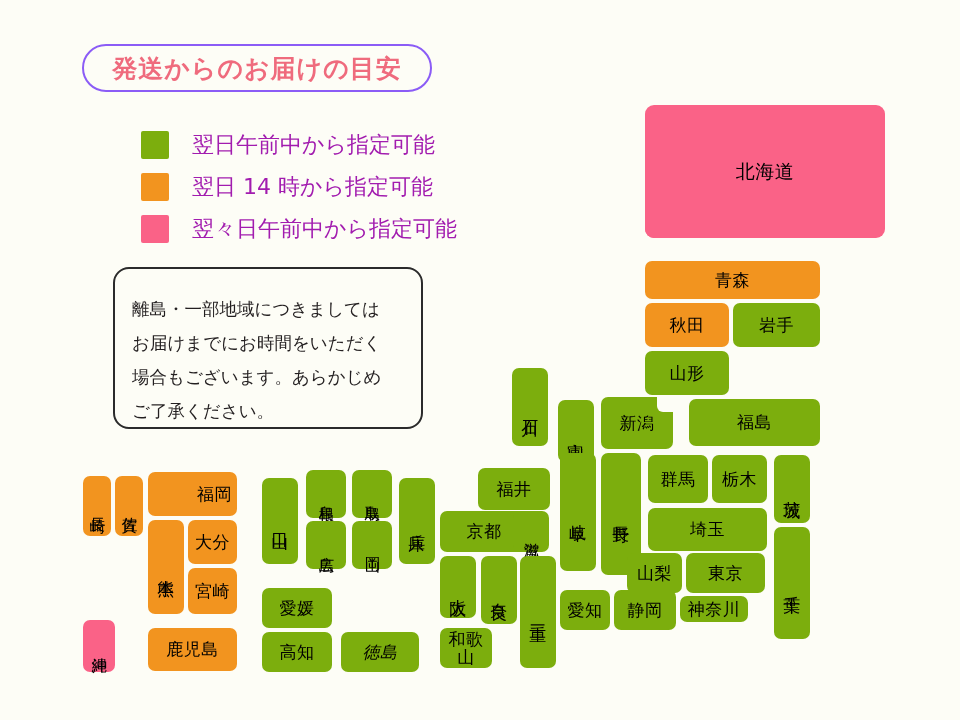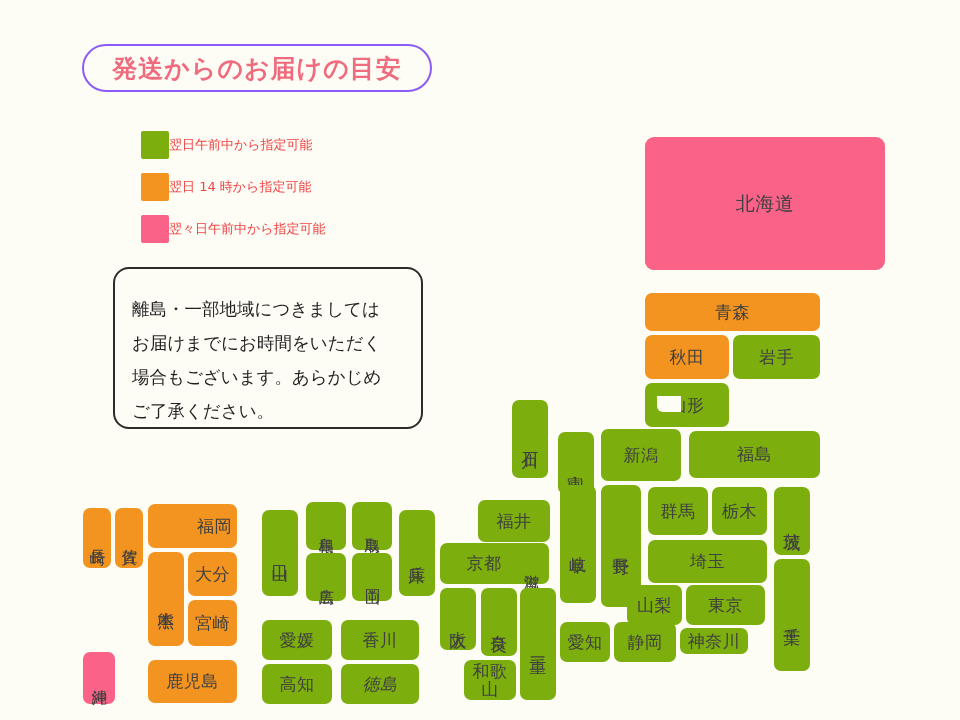--- a/index.html
+++ b/index.html
@@ -54,22 +54,23 @@
     align-items: center;
     height: 42px;
   }
   .legend-swatch {
     width: 28px;
     height: 28px;
     border-radius: 2px;
     flex: 0 0 auto;
   }
   .legend-label {
-    font-size: 13px;
-    color: #ef4444;
+    margin-left: 23px;
+    font-size: 22px;
+    color: #a21caf;
     white-space: nowrap;
   }
 
   
   #note-box {
     position: absolute;
     left: 113px;
     top: 267px;
     width: 310px;
     height: 162px;
@@ -94,26 +95,25 @@
     width: 960px;
     height: 720px;
   }
   .pref {
     position: absolute;
     border-radius: 7px;
     box-sizing: border-box;
     display: flex;
     align-items: center;
     justify-content: center;
-    color: #404040;
+    color: #000000;
     font-size: 17px;
     line-height: 1.08;
     text-align: center;
     letter-spacing: 0.5px;
-    margin-top: 32px;
   }
   .pref.green  { background: #7cae0d; }
   .pref.orange { background: #f2941f; }
   .pref.pink   { background: #fa6287; }
   .pref.vertical {
     writing-mode: vertical-rl;
     text-orientation: upright;
     letter-spacing: 1px;
   }
   .pref.small { font-size: 15.5px; }
@@ -169,49 +169,48 @@
     <div class="pref pink" style="left: 645px; top: 198px; width: 88px; height: 40px; border-radius: 0px 0px 0px 9px;"></div>
       <div id="hokkaido-notch" style="left: 733px; top: 205px; width: 152px; height: 34px; border-radius: 0px 0px 9px;"></div>
 
   <div class="pref pink big" id="hokkaido" style="left: 645px; top: 105px; width: 240px; height: 133px;">北海道</div>
       <div class="pref orange" style="left: 645px; top: 261px; width: 175px; height: 38px;">青森</div>
       <div class="pref orange" style="left: 645px; top: 303px; width: 84px; height: 44px;">秋田</div>
       <div class="pref green" style="left: 733px; top: 303px; width: 87px; height: 44px;">岩手</div>
       <div class="pref green" style="left: 645px; top: 351px; width: 84px; height: 44px;">山形</div>
       <div class="pref green vertical" style="left: 512px; top: 368px; width: 36px; height: 78px;">石川</div>
       <div class="pref green vertical" style="left: 558px; top: 400px; width: 36px; height: 62px;">富山</div>
-      <div class="pref green" id="niigata" style="left: 601px; top: 397px; width: 80px; height: 52px; text-align: center;">新潟</div>
+      <div class="pref green" id="niigata" style="left: 601px; top: 397px; width: 72px; height: 52px; text-align: center;">新潟</div>
       <div class="pref green" style="left: 689px; top: 399px; width: 131px; height: 47px;">福島</div>
       <div class="pref green" style="left: 478px; top: 468px; width: 72px; height: 42px;">福井</div>
       <div class="pref green vertical" style="left: 560px; top: 453px; width: 36px; height: 118px;">岐阜</div>
       <div class="pref green vertical" style="left: 601px; top: 453px; width: 40px; height: 122px;">長野</div>
       <div class="pref green" style="left: 648px; top: 455px; width: 60px; height: 48px;">群馬</div>
       <div class="pref green" style="left: 712px; top: 455px; width: 55px; height: 48px;">栃木</div>
       <div class="pref green vertical" style="left: 774px; top: 455px; width: 36px; height: 68px;">茨城</div>
       <div class="pref green" style="left: 648px; top: 508px; width: 119px; height: 43px;">埼玉</div>
       <div class="pref green" style="left: 627px; top: 553px; width: 55px; height: 40px;">山梨</div>
       <div class="pref green" style="left: 686px; top: 553px; width: 79px; height: 40px;">東京</div>
       <div class="pref green vertical" style="left: 774px; top: 527px; width: 36px; height: 112px;">千葉</div>
       <div class="pref green" style="left: 440px; top: 511px; width: 88px; height: 41px;">京都</div>
       <div class="pref green vertical small" style="left: 513px; top: 511px; width: 36px; height: 41px;">滋賀</div>
       <div class="pref green vertical" style="left: 440px; top: 556px; width: 36px; height: 62px;">大阪</div>
       <div class="pref green vertical" style="left: 481px; top: 556px; width: 36px; height: 68px;">奈良</div>
       <div class="pref green vertical" style="left: 520px; top: 556px; width: 36px; height: 112px;">三重</div>
-      <div class="pref green" style="left: 464px; top: 628px; width: 52px; height: 40px;">和歌山</div>
+      <div class="pref green" style="left: 440px; top: 628px; width: 52px; height: 40px;">和歌山</div>
       <div class="pref green" style="left: 560px; top: 590px; width: 50px; height: 40px;">愛知</div>
       <div class="pref green" style="left: 614px; top: 590px; width: 62px; height: 40px;">静岡</div>
       <div class="pref green" style="left: 680px; top: 596px; width: 68px; height: 26px;">神奈川</div>
       <div class="pref green vertical" style="left: 399px; top: 478px; width: 36px; height: 86px;">兵庫</div>
       <div class="pref green vertical small" style="left: 352px; top: 470px; width: 40px; height: 48px;">鳥取</div>
       <div class="pref green vertical small" style="left: 352px; top: 521px; width: 40px; height: 48px;">岡山</div>
       <div class="pref green vertical small" style="left: 306px; top: 470px; width: 40px; height: 48px;">島根</div>
       <div class="pref green vertical small" style="left: 306px; top: 521px; width: 40px; height: 48px;">広島</div>
       <div class="pref green vertical" style="left: 262px; top: 478px; width: 36px; height: 86px;">山口</div>
       <div class="pref green" style="left: 262px; top: 588px; width: 70px; height: 40px;">愛媛</div>
-      <div class="pref green" style="left: 341px; top: 588px; width: 78px; height: 40px;">香川</div>
       <div class="pref green" style="left: 262px; top: 632px; width: 70px; height: 40px;">高知</div>
       <div class="pref green" style="left: 341px; top: 632px; width: 78px; height: 40px; font-style: italic;">徳島</div>
       <div class="pref orange" style="left: 148px; top: 472px; width: 89px; height: 44px; padding-left: 44px;">福岡</div>
       <div class="pref orange vertical small" style="left: 83px; top: 476px; width: 28px; height: 60px;">長崎</div>
       <div class="pref orange vertical small" style="left: 115px; top: 476px; width: 28px; height: 60px;">佐賀</div>
       <div class="pref orange vertical" style="left: 148px; top: 520px; width: 36px; height: 94px;">熊本</div>
       <div class="pref orange" style="left: 188px; top: 520px; width: 49px; height: 44px;">大分</div>
       <div class="pref orange" style="left: 188px; top: 568px; width: 49px; height: 46px;">宮崎</div>
       <div class="pref orange" style="left: 148px; top: 628px; width: 89px; height: 43px;">鹿児島</div>
       <div class="pref pink vertical small" style="left: 83px; top: 620px; width: 32px; height: 52px;">沖縄</div>

